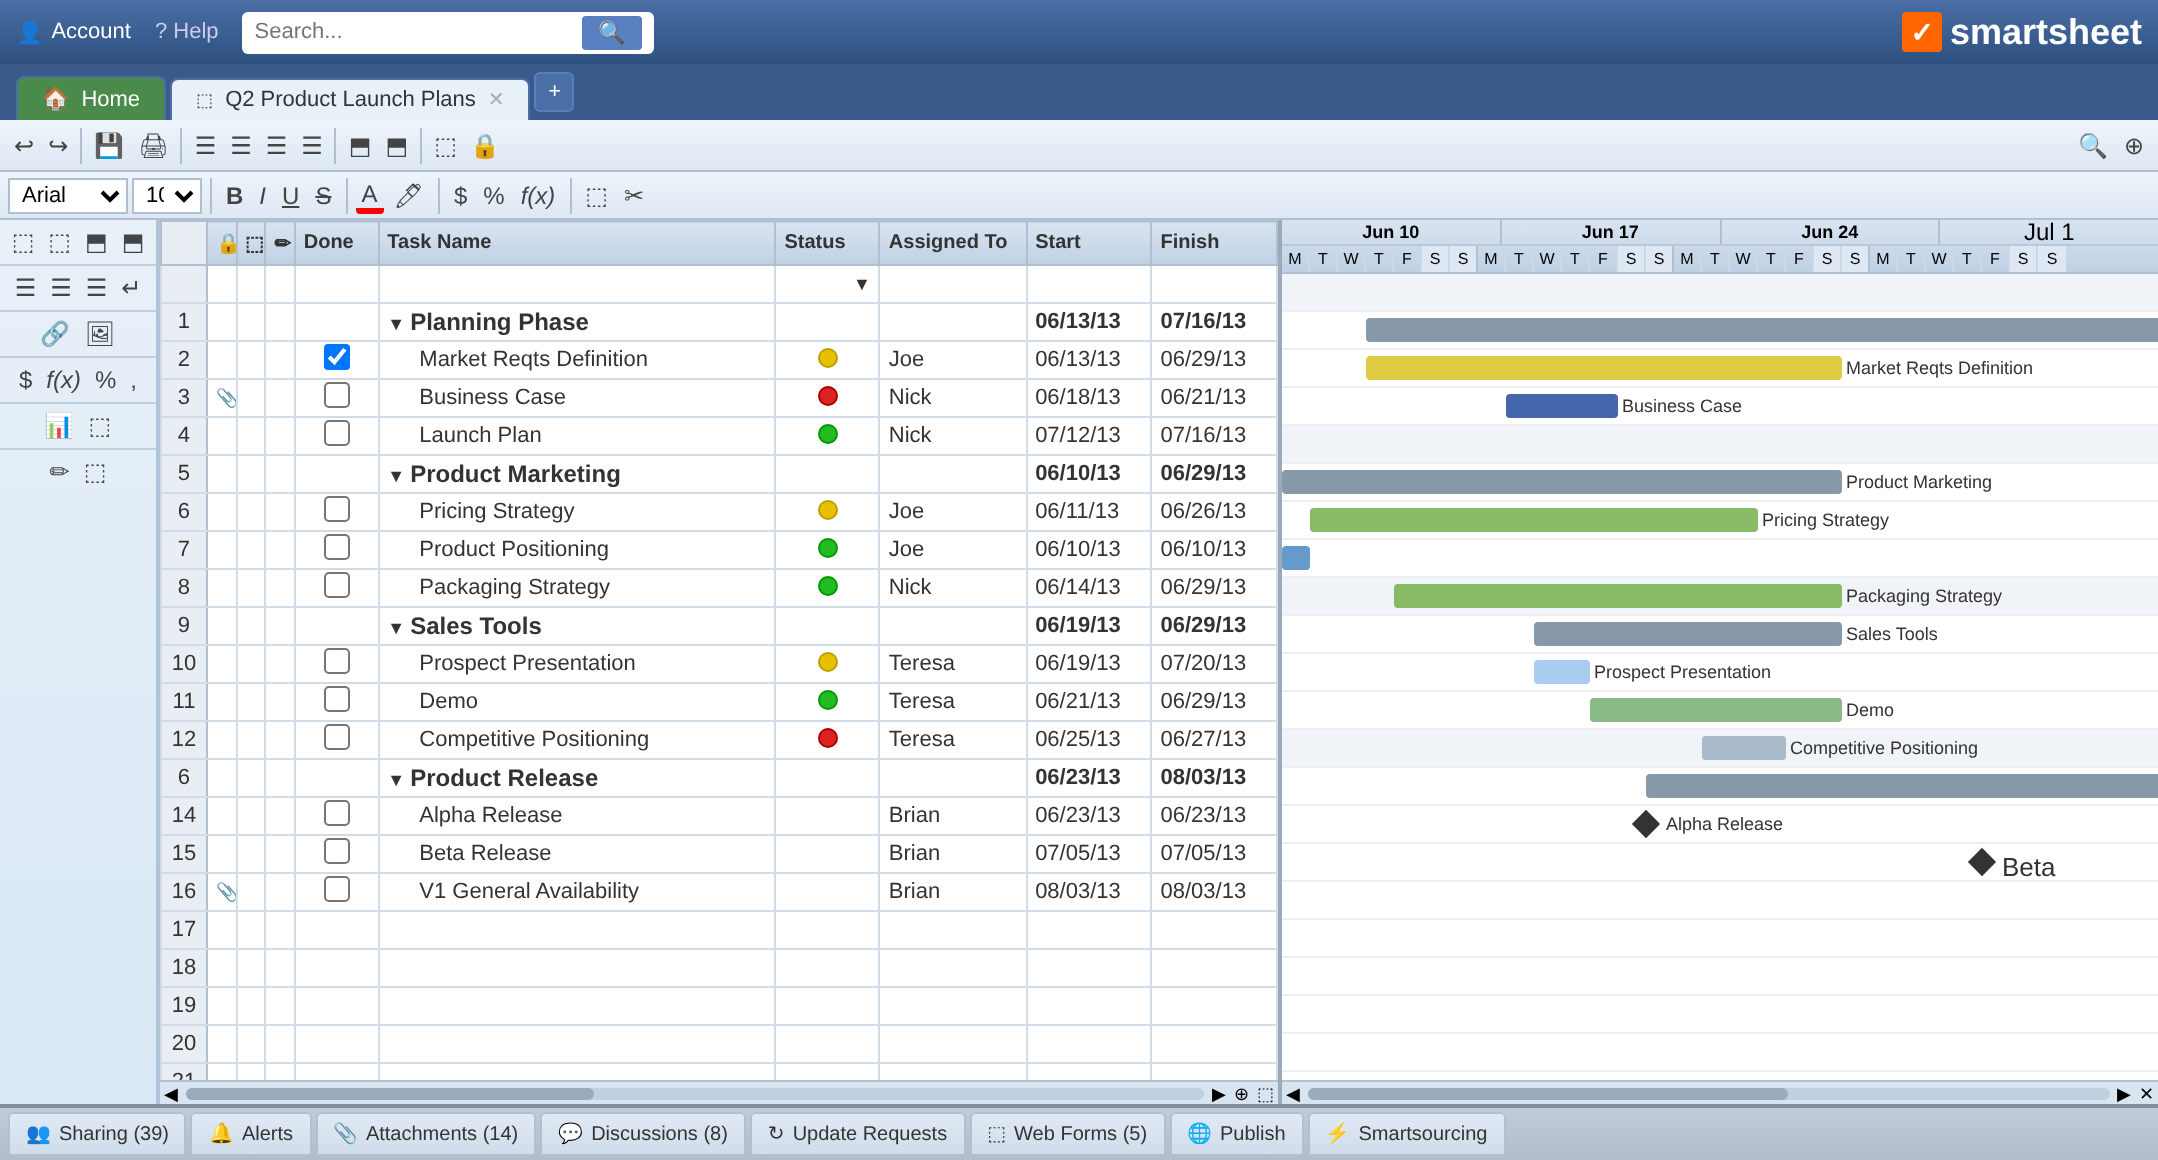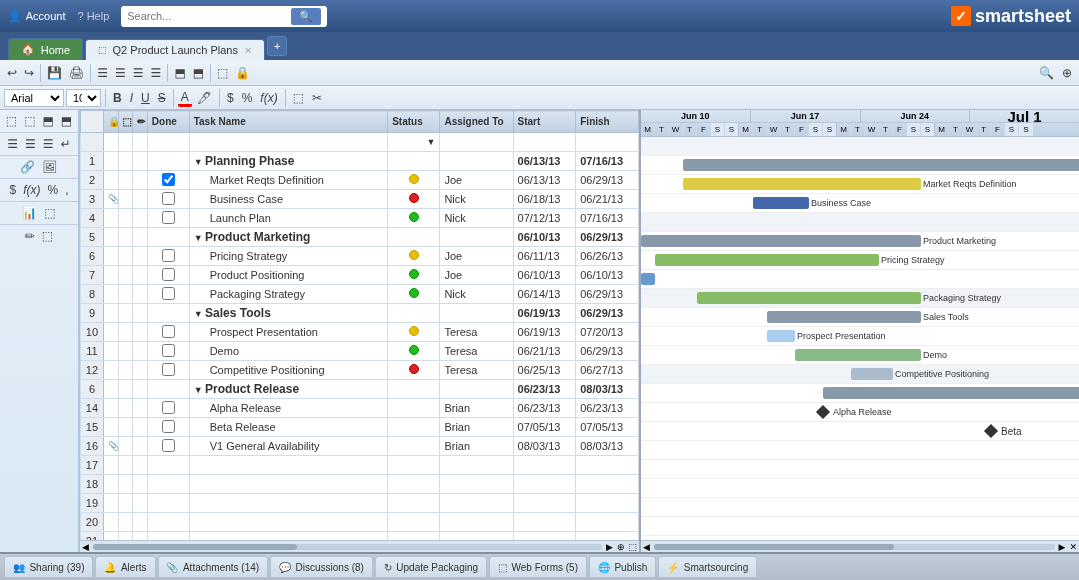--- a/index.html
+++ b/index.html
@@ -487,21 +487,21 @@
       </div>
 
       <div id="gantt-container" style="width:440px; border-left:2px solid #9aaabb; display:flex; flex-direction:column; overflow:hidden; background:#fff;">
 
         <div style="background: linear-gradient(to bottom, #d8e4f0, #c0d0e4); border-bottom:1px solid #b0c0d0;">
 
           <div style="display:flex; height:13px; border-bottom:1px solid #b8c8d8;">
             <div style="flex:1; border-right:1px solid #b0c0d0; font-size:9px; display:flex; align-items:center; justify-content:center; font-weight:bold;">Jun 10</div>
             <div style="flex:1; border-right:1px solid #b0c0d0; font-size:9px; display:flex; align-items:center; justify-content:center; font-weight:bold;">Jun 17</div>
             <div style="flex:1; border-right:1px solid #b0c0d0; font-size:9px; display:flex; align-items:center; justify-content:center; font-weight:bold;">Jun 24</div>
-            <div style="flex:1; font-size:15px; display:flex; align-items:center; justify-content:center; font-weight:bold;text-align:right;">Jul 1</div>
+            <div style="flex:1; font-size:12px; display:flex; align-items:center; justify-content:center; font-weight:normal;text-align:right;">Jul 1</div>
           </div>
 
           <div style="display:flex; height:13px;">
 
             <div style="width:14px; border-right:1px solid #ccd8e8; font-size:8px; display:flex; align-items:center; justify-content:center;">M</div>
             <div style="width:14px; border-right:1px solid #ccd8e8; font-size:8px; display:flex; align-items:center; justify-content:center;">T</div>
             <div style="width:14px; border-right:1px solid #ccd8e8; font-size:8px; display:flex; align-items:center; justify-content:center;">W</div>
             <div style="width:14px; border-right:1px solid #ccd8e8; font-size:8px; display:flex; align-items:center; justify-content:center;">T</div>
             <div style="width:14px; border-right:1px solid #ccd8e8; font-size:8px; display:flex; align-items:center; justify-content:center;">F</div>
             <div style="width:14px; border-right:1px solid #ccd8e8; font-size:8px; display:flex; align-items:center; justify-content:center; background:#dde8f4;">S</div>
@@ -571,21 +571,21 @@
             <div style="position: absolute; left: 126px; top: 193px; width: 28px; height: 12px; background: rgb(170, 204, 238); border-radius: 2px; z-index: 2;"></div>
             <div style="position: absolute; left: 156px; top: 194px; font-size: 9px; color: rgb(51, 51, 51); white-space: nowrap; z-index: 3;">Prospect Presentation</div>
             <div style="position: absolute; left: 154px; top: 212px; width: 126px; height: 12px; background: rgb(136, 187, 136); border-radius: 2px; z-index: 2;"></div>
             <div style="position: absolute; left: 282px; top: 213px; font-size: 9px; color: rgb(51, 51, 51); white-space: nowrap; z-index: 3;">Demo</div>
             <div style="position: absolute; left: 210px; top: 231px; width: 42px; height: 12px; background: rgb(170, 187, 204); border-radius: 2px; z-index: 2;"></div>
             <div style="position: absolute; left: 254px; top: 232px; font-size: 9px; color: rgb(51, 51, 51); white-space: nowrap; z-index: 3;">Competitive Positioning</div>
             <div style="position: absolute; left: 182px; top: 250px; width: 308px; height: 12px; background: rgb(136, 153, 170); border-radius: 2px; z-index: 2;"></div>
             <div style="position: absolute; left: 177px; top: 270px; width: 10px; height: 10px; background: rgb(51, 51, 51); transform: rotate(45deg); z-index: 2;"></div>
             <div style="position: absolute; left: 192px; top: 270px; font-size: 9px; color: rgb(51, 51, 51); white-space: nowrap; z-index: 3;">Alpha Release</div>
             <div style="position: absolute; left: 345px; top: 289px; width: 10px; height: 10px; background: rgb(51, 51, 51); transform: rotate(45deg); z-index: 2;"></div>
-            <div style="position: absolute; left: 360px; top: 289px; font-size: 10px; color: rgb(51, 51, 51); white-space: nowrap; z-index: 3;">Beta</div>
+            <div style="position: absolute; left: 360px; top: 289px; font-size: 13px; color: rgb(51, 51, 51); white-space: nowrap; z-index: 3;">Beta</div>
           </div>
         <div class="scrollbar-h" style="height:12px; background:#d8e4f0; border-top:1px solid #b0c0d0; display:flex; align-items:center; padding:0 2px; font-size:9px; gap:4px;">
           <span>◀</span>
           <div style="flex:1; height:6px; background:#c0d0e0; border-radius:3px; position:relative;">
             <div style="position:absolute; left:0; width:60%; height:100%; background:#9aabbb; border-radius:3px;"></div>
           </div>
           <span>▶</span>
           <span>✕</span>
         </div>
       </div>
@@ -605,21 +605,21 @@
     <div class="btab">
       <span>📎</span>
       <span>Attachments (14)</span>
     </div>
     <div class="btab">
       <span>💬</span>
       <span>Discussions (8)</span>
     </div>
     <div class="btab">
       <span>↻</span>
-      <span>Update Packaging</span>
+      <span>Update Requests</span>
     </div>
     <div class="btab">
       <span>⬚</span>
       <span>Web Forms (5)</span>
     </div>
     <div class="btab">
       <span>🌐</span>
       <span>Publish</span>
     </div>
     <div class="btab">

